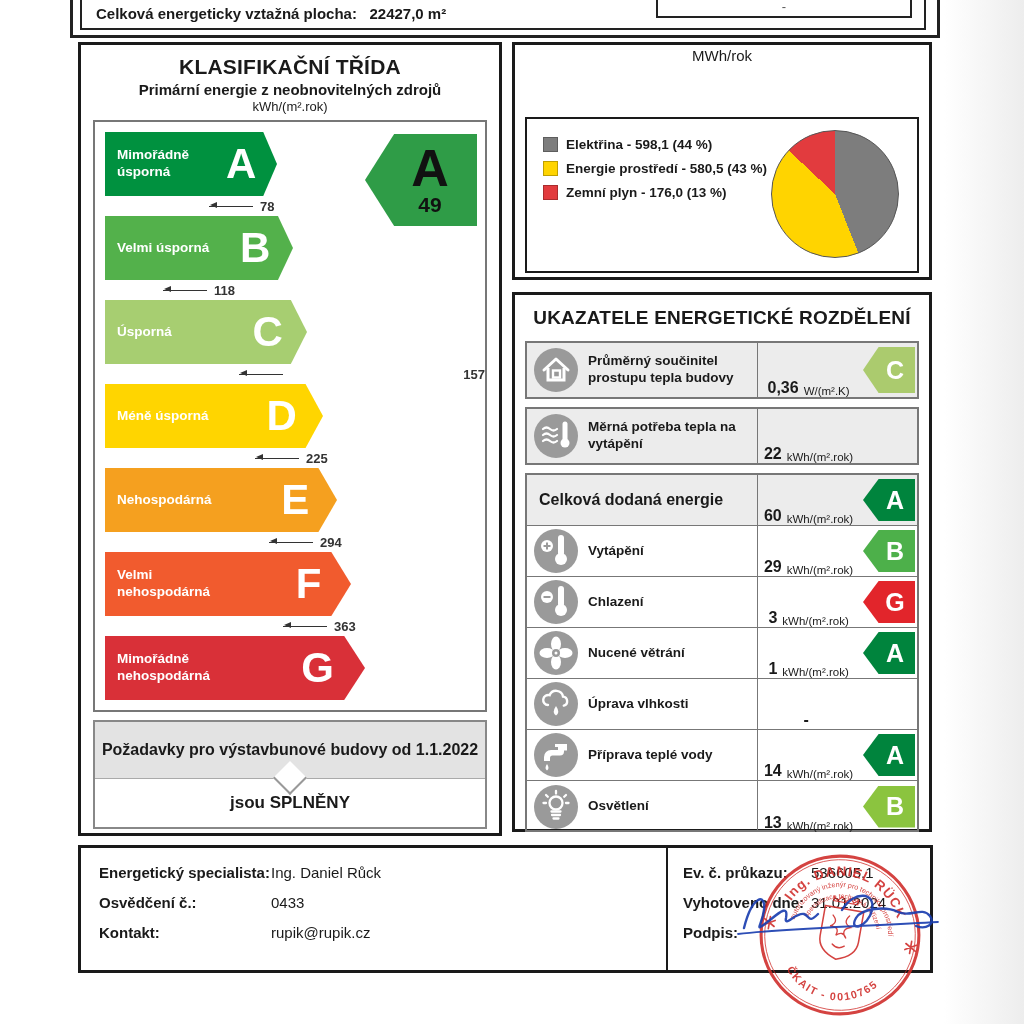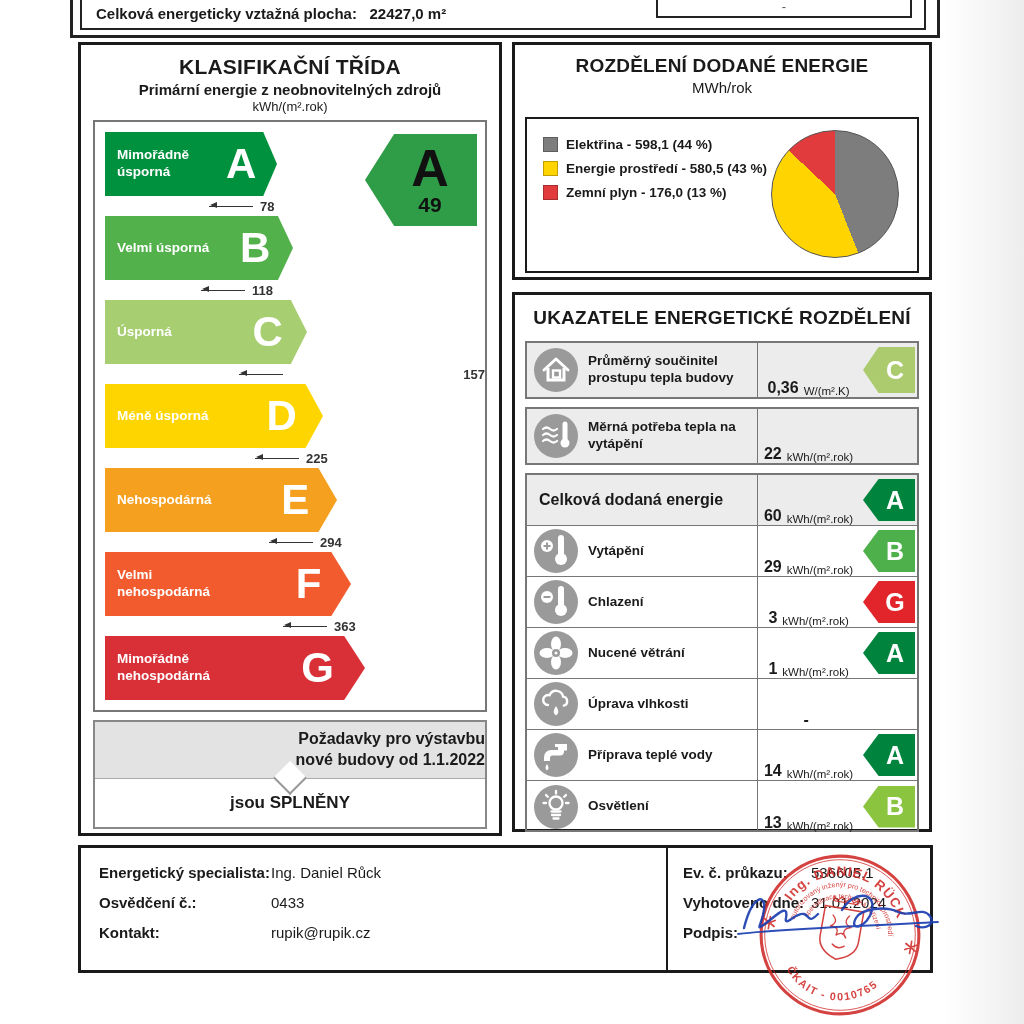--- a/index.html
+++ b/index.html
@@ -32,21 +32,21 @@
     font-weight:bold;font-size:42px;line-height:1;}
   .threshold{height:20px;display:flex;align-items:center;gap:7px;font-size:13px;font-weight:bold;color:#333;box-sizing:border-box;}
   .tline{width:44px;height:0;border-top:1.6px solid #333;position:relative;flex:none;}
   .tline::before{content:"";position:absolute;left:-2px;top:-4.5px;border:3.5px solid transparent;border-right:7px solid #333;}
   .marker{position:absolute;right:8px;top:12px;width:112px;height:92px;color:#111;
     clip-path:polygon(26% 0,100% 0,100% 100%,26% 100%,0 50%);
     display:flex;flex-direction:column;align-items:center;justify-content:center;padding-left:18px;box-sizing:border-box;}
   .marker .mletter{font-weight:bold;font-size:52px;line-height:.9;}
   .marker .mvalue{font-weight:bold;font-size:21px;line-height:1;margin-top:2px;}
   .req-box{margin:8px 12px 0 12px;border:2px solid #888;position:relative;}
-  .req-gray{background:#e3e3e3;height:56px;display:flex;flex-direction:column;align-items:flex-end;justify-content:center;
+  .req-gray{background:#e3e3e3;height:56px;display:flex;flex-direction:row;align-items:center;justify-content:center;
     font-weight:bold;font-size:16px;line-height:1.3;border-bottom:1px solid #aaa;}
   .req-white{height:48px;display:flex;align-items:center;justify-content:center;font-weight:bold;font-size:17px;}
   .notch{position:absolute;left:50%;top:56px;width:22px;height:22px;background:#fff;
     border-right:2px solid #999;border-bottom:2px solid #999;transform:translate(-50%,-50%) rotate(45deg);}
   
   .pie-inner{position:absolute;left:10px;right:10px;top:72px;height:152px;border:2px solid #1a1a1a;}
   .legend{position:absolute;left:16px;top:18px;}
   .legend-item{display:flex;align-items:center;gap:8px;margin-bottom:9px;font-size:13.5px;font-weight:bold;}
   .swatch{width:15px;height:15px;flex:none;border:1px solid rgba(0,0,0,.25);box-sizing:border-box;}
   .pie{position:absolute;right:18px;top:11px;width:128px;height:128px;border-radius:50%;border:1px solid #555;box-sizing:border-box;}
@@ -109,21 +109,21 @@
       </div>
       <div class="threshold" style="padding-left: 114px;">
         <span class="tline"></span>
         <span>78</span>
       </div>
 
       <div class="scale-arrow" style="width: 188px; background: rgb(83, 177, 75);">
         <span class="slabel">Velmi úsporná</span>
         <span class="sletter">B</span>
       </div>
-      <div class="threshold" style="padding-left: 106px;">
+      <div class="threshold" style="padding-left: 68px;">
         <span class="tline"></span>
         <span>118</span>
       </div>
 
       <div class="scale-arrow" style="width: 202px; background: rgb(167, 206, 113);">
         <span class="slabel">Úsporná</span>
         <span class="sletter">C</span>
       </div>
       <div class="threshold" style="padding-left: 144px; justify-content: space-between;">
         <span class="tline"></span>
@@ -172,21 +172,20 @@
       <div class="req-gray">
         <div>Požadavky pro výstavbu</div>
         <div>nové budovy od 1.1.2022</div>
       </div>
       <div class="req-white">jsou SPLNĚNY</div>
       <div class="notch"></div>
     </div>
   </div>
 
   <div class="abs panel" id="re-top">
-    <div class="ptitle" style="font-size:19px;">ROZDĚLENÍ DODANÉ ENERGIE</div>
     <div class="punit" style="font-size:15px;margin-top:2px;">MWh/rok</div>
     <div class="pie-inner">
       <div class="legend">
         <div class="legend-item">
           <span class="swatch" style="background: rgb(125, 125, 125);"></span>
           <span>Elektřina - 598,1 (44 %)</span>
         </div>
         <div class="legend-item">
           <span class="swatch" style="background: rgb(255, 212, 0);"></span>
           <span>Energie prostředí - 580,5 (43 %)</span>

